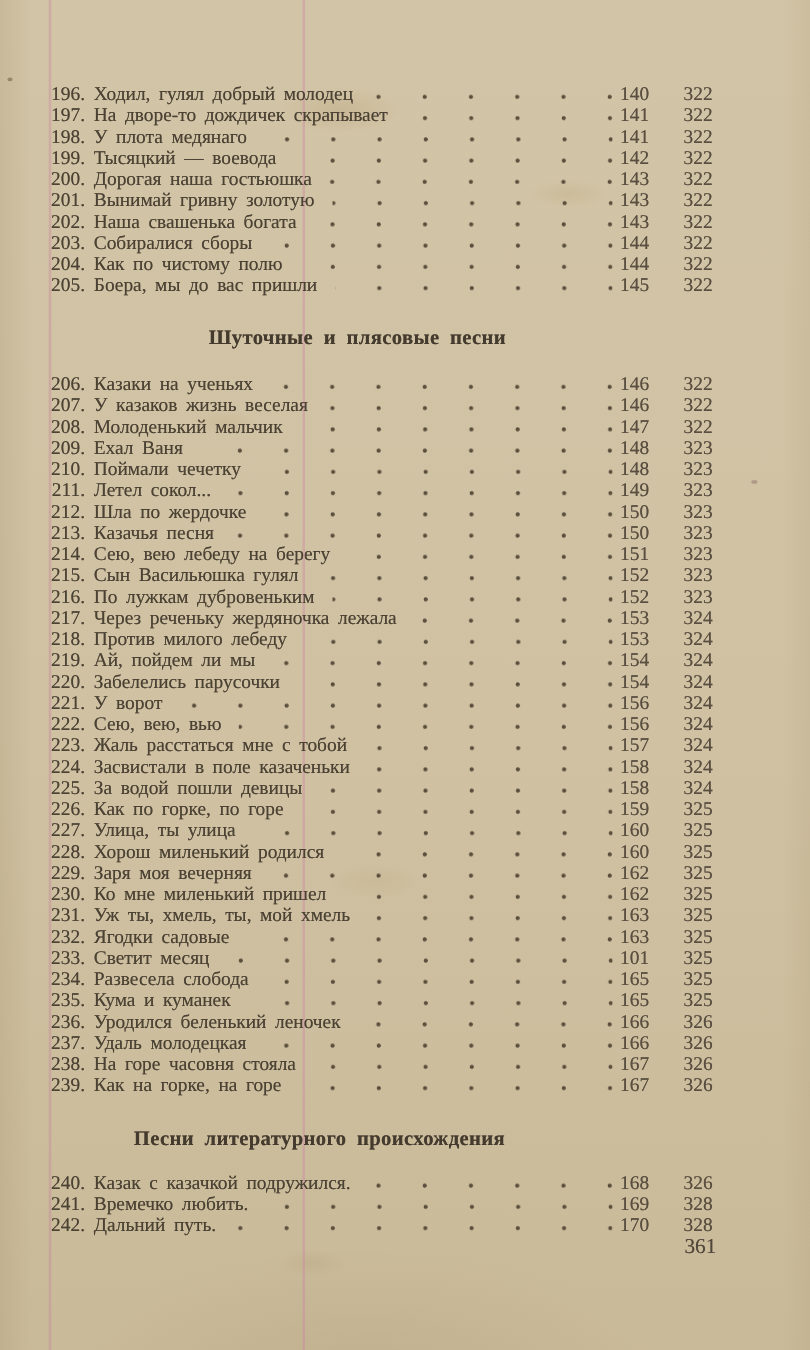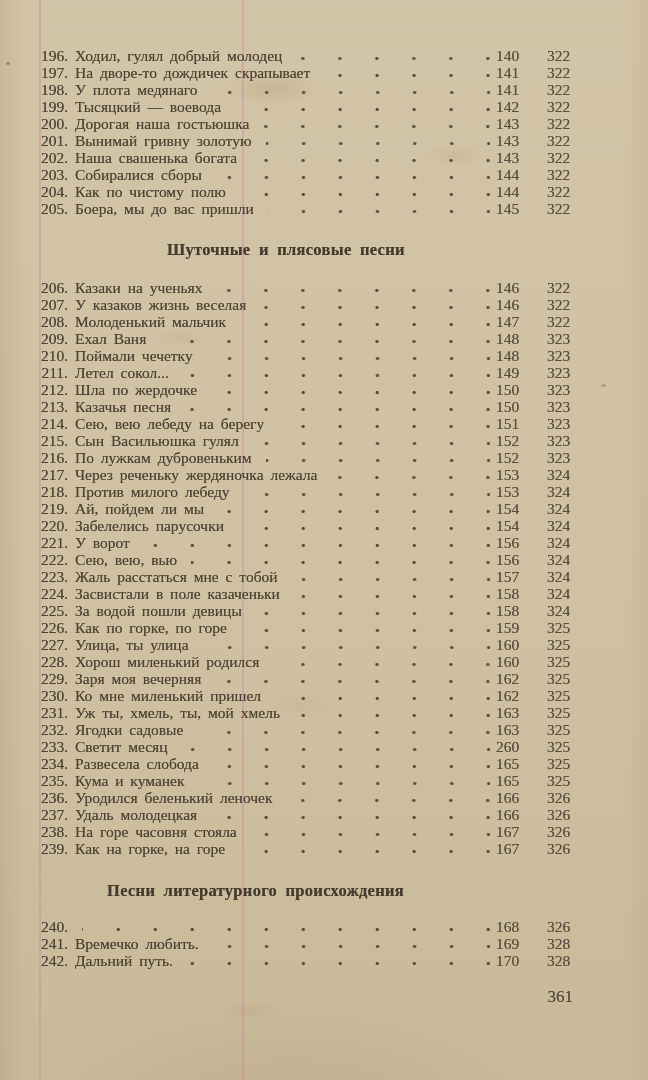--- a/index.html
+++ b/index.html
@@ -23,21 +23,21 @@
       linear-gradient(270deg, rgba(110,88,50,.07), rgba(110,88,50,0) 22px),
       linear-gradient(#d2c4a6 0%, #cfc1a2 55%, #c9ba99 100%);
   }
   .pink-line { position:absolute; top:0; bottom:0; width:2px; pointer-events:none; }
   .pink-line.l1 { left:39px;  background:rgba(196,116,156,.30); }
   .pink-line.l2 { left:242px; background:rgba(206,122,164,.34); }
   .speck { position:absolute; border-radius:50%; background:rgba(90,72,48,.45); }
   .speck.s1 { left:6px;  top:62px;  width:4px; height:3px; }
   .speck.s2 { left:601px; top:384px; width:5px; height:3px; background:rgba(120,80,90,.35); }
 
-  .content { position:absolute; left:30px; top:47px; width:557px; }
+  .content { position:absolute; left:30px; top:67px; width:557px; }
 
   .row { display:flex; align-items:baseline; height:17px; line-height:17px;
          font-size:15.5px; white-space:nowrap;
          text-shadow:0 0 .4px rgba(75,66,52,.65); }
   .num   { flex:none; width:38px; text-align:right; }
   .title { flex:none; margin-left:7px; word-spacing:3px; }
   .leader{ flex:1 1 auto; align-self:baseline; height:5px; margin:0 6px 0 14px;
            background-image:radial-gradient(circle at 2.2px 50%, rgba(78,66,50,.9) 1.25px, rgba(78,66,50,0) 2px);
            background-size:37px 5px; background-repeat:repeat-x;
            background-position:right 4px center; }
@@ -320,21 +320,21 @@
     <span class="num">232.</span>
     <span class="title">Ягодки садовые</span>
     <span class="leader"></span>
     <span class="pg">163</span>
     <span class="ref">325</span>
   </div>
       <div class="row">
     <span class="num">233.</span>
     <span class="title">Светит месяц</span>
     <span class="leader"></span>
-    <span class="pg">260</span>
+    <span class="pg">101</span>
     <span class="ref">325</span>
   </div>
       <div class="row">
     <span class="num">234.</span>
     <span class="title">Развесела слобода</span>
     <span class="leader"></span>
     <span class="pg">165</span>
     <span class="ref">325</span>
   </div>
       <div class="row">
@@ -368,20 +368,21 @@
       <div class="row">
     <span class="num">239.</span>
     <span class="title">Как на горке, на горе</span>
     <span class="leader"></span>
     <span class="pg">167</span>
     <span class="ref">326</span>
   </div>
       <div class="heading h-sec2">Песни литературного происхождения</div>
       <div class="row">
     <span class="num">240.</span>
+    <span class="title">Казак с казачкой  подружился.</span>
     <span class="leader"></span>
     <span class="pg">168</span>
     <span class="ref">326</span>
   </div>
       <div class="row">
     <span class="num">241.</span>
     <span class="title">Времечко любить.</span>
     <span class="leader"></span>
     <span class="pg">169</span>
     <span class="ref">328</span>

